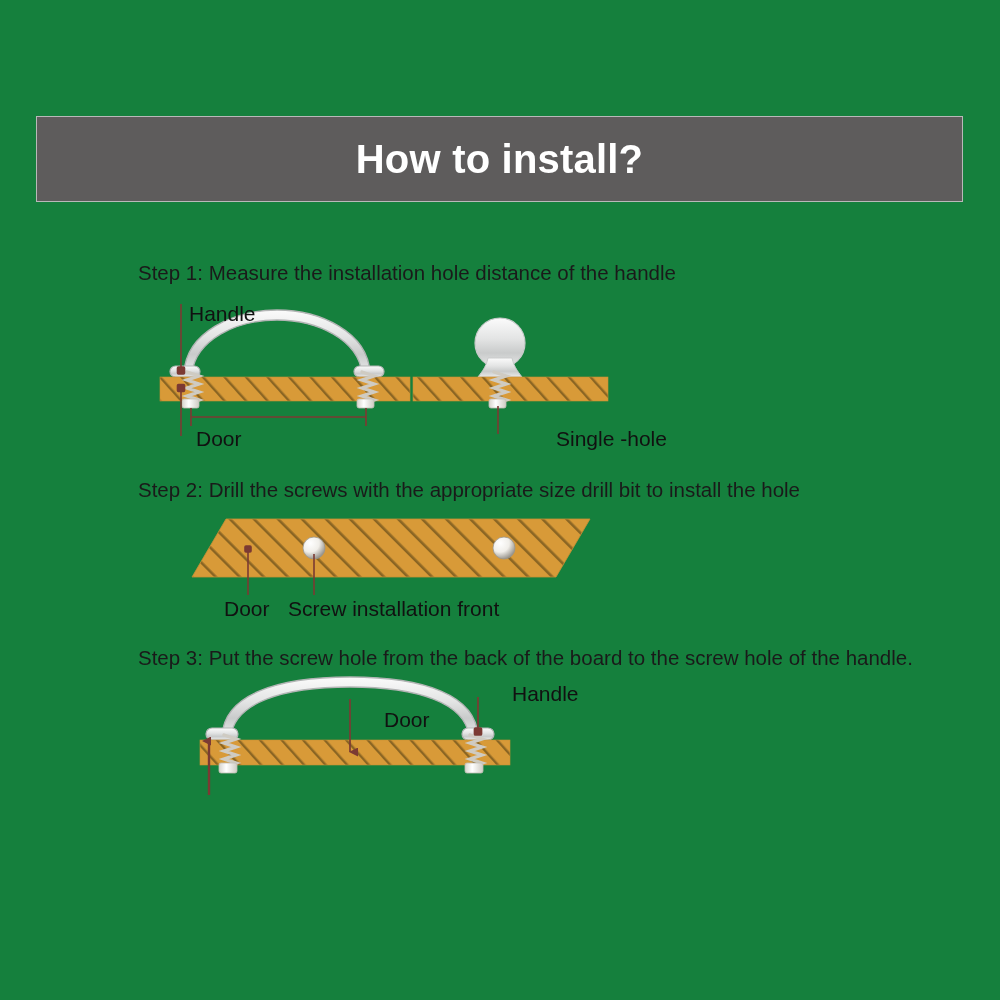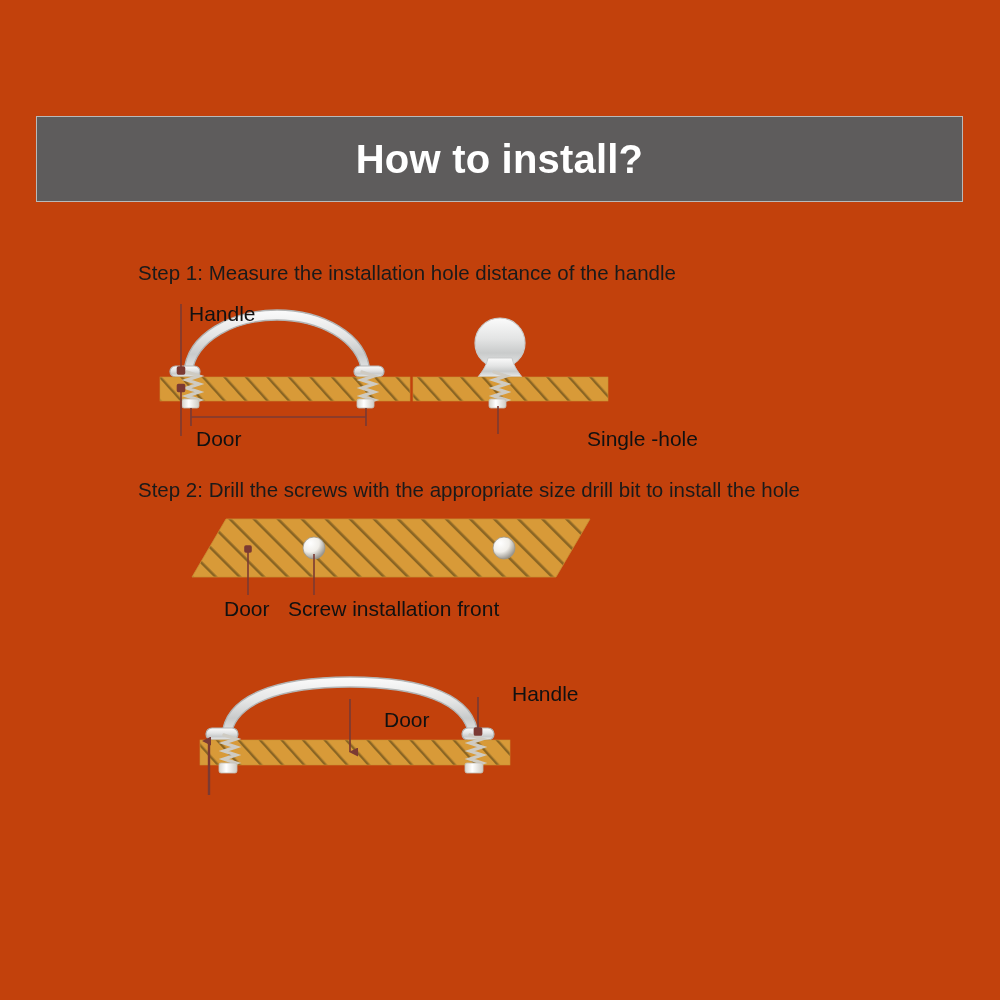--- a/index.html
+++ b/index.html
@@ -8,21 +8,21 @@
     padding: 0;
     background: #ffffff;
   }
   body {
     font-family: "Liberation Sans", sans-serif;
   }
   #page {
     position: relative;
     width: 1000px;
     height: 1000px;
-    background: #c2410c;
+    background: #15803d;
     overflow: hidden;
   }
 
   
   .banner {
     position: absolute;
     left: 36px;
     top: 116px;
     width: 927px;
     height: 86px;
@@ -168,21 +168,21 @@
       </g>
 
       <g stroke="#7b3a33" stroke-width="1.6">
         <line x1="348" y1="110" x2="348" y2="138"></line>
       </g>
     </svg>
   </div>
 
   <div class="dlabel" style="left:189px; top:302px;">Handle</div>
   <div class="dlabel" style="left:196px; top:427px;">Door</div>
-  <div class="dlabel" style="left:556px; top:427px;margin-left:31px;">Single -hole</div>
+  <div class="dlabel" style="left:556px; top:427px;">Single -hole</div>
 
   <div class="step-heading" id="step2-heading">Step 2: Drill the screws with the appropriate size drill bit to install the hole</div>
 
   <div class="figure" id="fig-step2">
     <svg width="430" height="105" viewBox="0 0 430 105" xmlns="http://www.w3.org/2000/svg">
       <defs>
         <pattern id="woodHatch2" patternUnits="userSpaceOnUse" width="17" height="17" patternTransform="rotate(-45)">
           <rect width="17" height="17" fill="#d89a38"></rect>
           <rect x="0" y="0" width="2.6" height="17" fill="#8a6523"></rect>
         </pattern>
@@ -210,20 +210,21 @@
 
       <g stroke="#7b3a33" stroke-width="1.6">
         <line x1="124" y1="49" x2="124" y2="90"></line>
       </g>
     </svg>
   </div>
 
   <div class="dlabel" style="left:224px; top:597px;">Door</div>
   <div class="dlabel" style="left:288px; top:597px;">Screw installation front</div>
 
+  <div class="step-heading" id="step3-heading">Step 3: Put the screw hole from the back of the board to the screw hole of the handle.</div>
 
   <div class="figure" id="fig-step3">
     <svg width="400" height="125" viewBox="0 0 400 125" xmlns="http://www.w3.org/2000/svg">
       <defs>
         <pattern id="woodHatch3" patternUnits="userSpaceOnUse" width="16" height="16" patternTransform="rotate(-42)">
           <rect width="16" height="16" fill="#d89a38"></rect>
           <rect x="0" y="0" width="2.4" height="16" fill="#8a6523"></rect>
         </pattern>
         <linearGradient id="handleGrad3" x1="0" y1="0" x2="0" y2="1">
           <stop offset="0%" stop-color="#fbfbfb"></stop>

